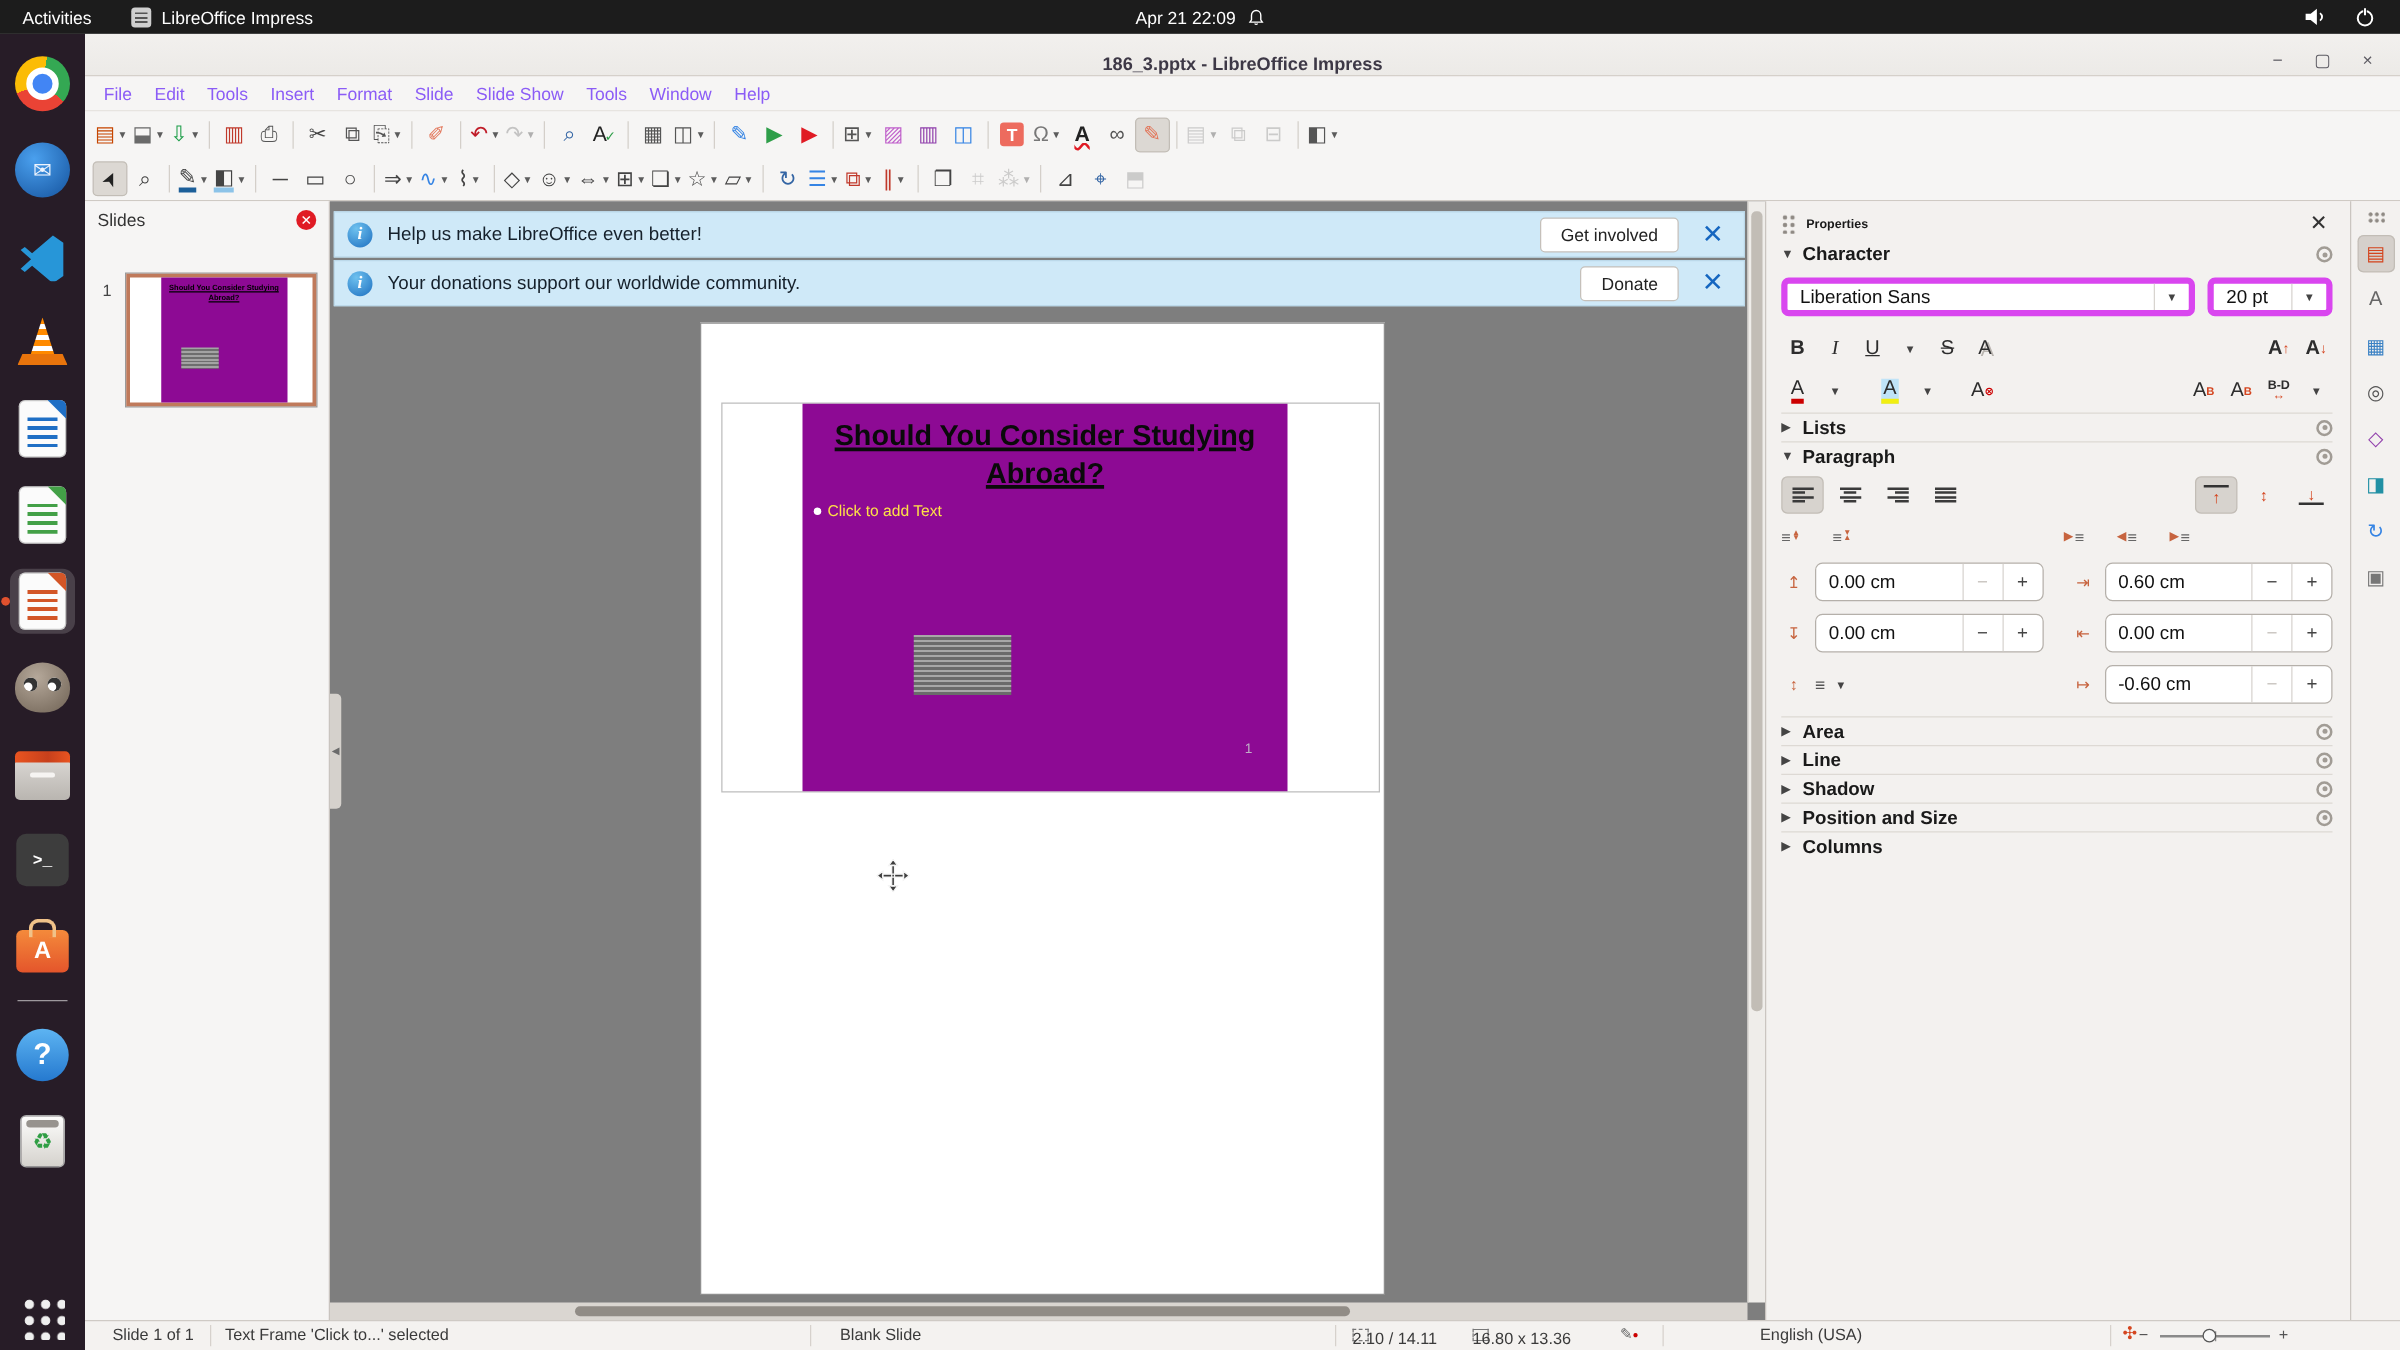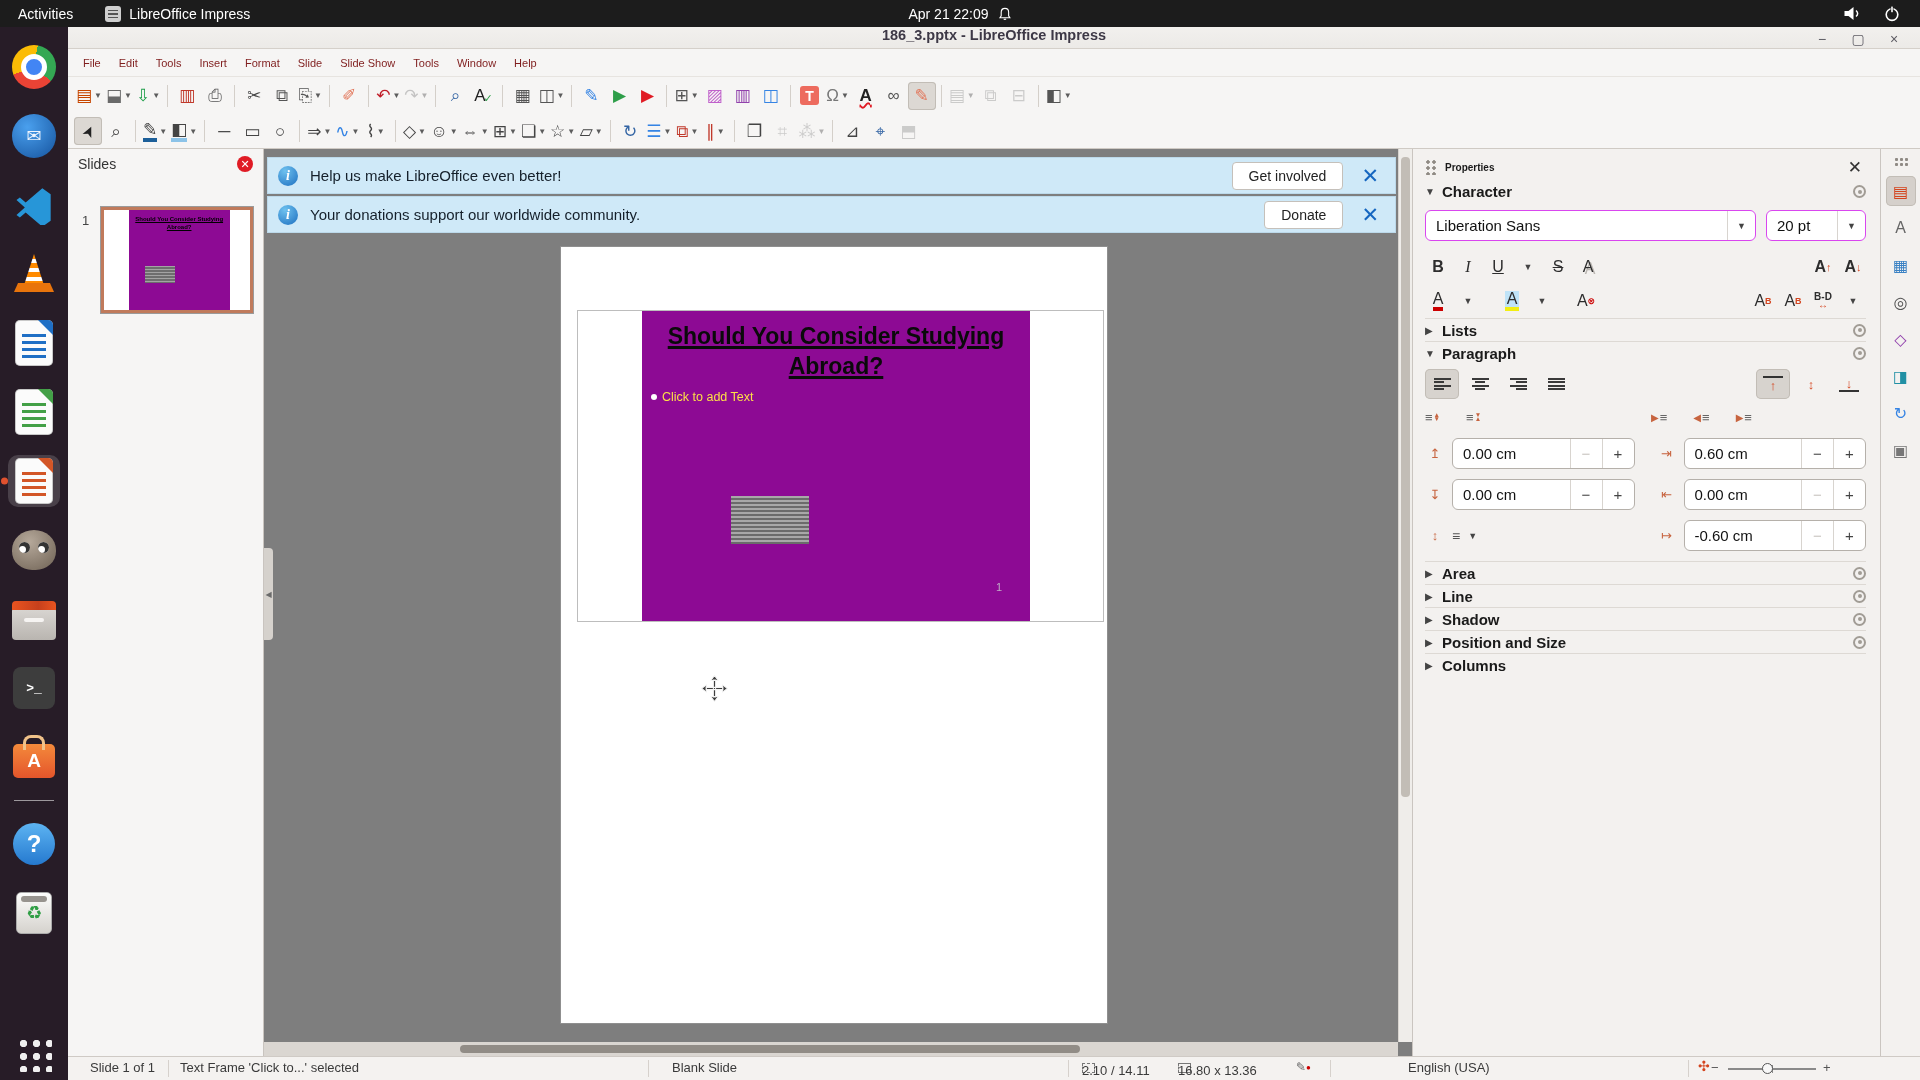--- a/index.html
+++ b/index.html
@@ -40,26 +40,26 @@
   .ic-term{width:42px;height:42px;border-radius:8px;background:#3d3d3d;color:#fff;display:flex;align-items:center;justify-content:center;font-family:"Liberation Mono",monospace;font-size:13px;font-weight:bold;}
   .ic-soft{width:42px;height:34px;border-radius:5px;background:linear-gradient(#f48a3b,#e4552b);color:#fff;display:flex;align-items:center;justify-content:center;font-weight:bold;font-size:19px;position:relative;margin-top:8px;}
   .ic-soft::before{content:"";position:absolute;top:-9px;left:50%;transform:translateX(-50%);width:16px;height:12px;border:3px solid #f0c289;border-bottom:none;border-radius:8px 8px 0 0;}
   .ic-help{width:42px;height:42px;border-radius:50%;background:linear-gradient(#5db4f2,#2579cf);color:#fff;display:flex;align-items:center;justify-content:center;font-size:24px;font-weight:bold;}
   .ic-trash{width:36px;height:42px;border-radius:5px;background:linear-gradient(#fdfdfc,#d5d2cd);border:1px solid #aaa;display:flex;align-items:center;justify-content:center;color:#2f9e44;font-size:18px;position:relative;}
   .ic-trash::before{content:"";position:absolute;top:3px;left:4px;right:4px;height:6px;border-radius:3px;background:#97938e;}
   .ic-grid{width:36px;height:36px;background-image:radial-gradient(#efefef 3.4px,transparent 4px);background-size:13px 13px;background-position:1px 1px;}
 
   
   .window{position:absolute;left:68px;top:27px;width:1852px;height:1053px;background:#f6f5f4;display:flex;flex-direction:column;}
-  .titlebar{height:22px;background:linear-gradient(#f2f0ee,#eceae7);border-bottom:1px solid #d5d0ca;display:flex;align-items:flex-start;position:relative;}
+  .titlebar{height:34px;background:linear-gradient(#f2f0ee,#eceae7);border-bottom:1px solid #d5d0ca;display:flex;align-items:flex-end;position:relative;}
   .titlebar .title{position:absolute;left:0;right:0;text-align:center;font-weight:bold;color:#3d3846;font-size:14.5px;}
   .winbtns{margin-left:auto;display:flex;gap:12px;padding-right:14px;z-index:2;}
   .winbtn{width:24px;height:24px;border-radius:50%;display:flex;align-items:center;justify-content:center;color:#5e5c64;font-size:14px;}
   .menubar{height:27px;display:flex;align-items:center;padding-left:6px;background:#f6f5f4;}
-  .menubar span{padding:3px 9px;font-size:11px;color:#7f1d1d;border-radius:4px;}
+  .menubar span{padding:3px 9px;font-size:14px;color:#8b5cf6;border-radius:4px;}
 
   
   .tb{display:flex;align-items:center;background:#f6f5f4;padding-left:6px;}
   .tb1{height:38px;border-top:1px solid #e7e4e0;}
   .tb2{height:35px;border-bottom:1px solid #cfcac4;}
   .tbtn{height:28px;min-width:28px;display:flex;align-items:center;justify-content:center;border-radius:4px;position:relative;font-size:17px;gap:1px;padding:0 2px;}
   .tbtn.active{background:#dcd8d3;box-shadow:inset 0 0 0 1px #c2bdb6;}
   .tbtn.dis{opacity:.45;filter:grayscale(1);}
   .tsep{width:1px;height:22px;background:#d4cfc9;margin:0 5px;flex:0 0 auto;}
   .dd{font-size:8px;color:#5c5c5c;margin-left:1px;}
@@ -118,21 +118,21 @@
   .props{width:468px;background:#f3f1ef;border-left:1px solid #cac5c0;padding:5px 14px 0 12px;overflow:hidden;font-size:15px;}
   .p-head{display:flex;align-items:center;gap:8px;height:26px;}
   .gripdots{width:12px;height:16px;background-image:radial-gradient(#8f8a84 1.5px,transparent 2px);background-size:6px 6px;}
   .p-title{font-weight:bold;color:#1a1a1a;font-size:10px;}
   .p-close{margin-left:auto;font-size:17px;color:#333;padding:0 4px;}
   .sect{display:flex;align-items:center;gap:7px;height:23px;border-top:1px solid #ddd9d4;font-weight:bold;color:#1a1a1a;}
   .sect .chev{font-size:10px;color:#444;width:10px;}
   .gear{margin-left:auto;width:13px;height:13px;border-radius:50%;border:2px solid #a19c95;position:relative;}
   .gear::before{content:"";position:absolute;left:2.5px;top:2.5px;width:4px;height:4px;border-radius:50%;background:#a19c95;}
   .fontrow{display:flex;gap:10px;margin:7px 0 9px;}
-  .combo{display:flex;align-items:center;background:#fff;border:1px solid #d946ef;border-radius:6px;height:31px;}
+  .combo{display:flex;align-items:center;background:#fff;border:5px solid #d946ef;border-radius:6px;height:31px;}
   .combo .cval{padding:0 10px;font-size:15px;color:#111;}
   .combo .cdd{border-left:1px solid #d8d4cf;padding:0 9px;font-size:9px;color:#444;align-self:stretch;display:flex;align-items:center;}
   .combo.name{flex:1;} .combo.name .cval{flex:1;}
   .combo.size{width:100px;} .combo.size .cval{flex:1;}
   .btnrow{display:flex;align-items:center;gap:4px;height:34px;}
   .pbtn{min-width:26px;height:26px;display:flex;align-items:center;justify-content:center;border-radius:4px;font-size:16px;color:#2d2d2d;position:relative;}
   .pbtn sup,.pbtn sub{color:#d4451f;font-size:9px;font-weight:bold;}
   .pbtn .sarr{color:#d4451f;font-size:11px;font-weight:bold;}
   .spacer{flex:1;}
   .ucol{border-bottom:4px solid #c00;line-height:1;}

